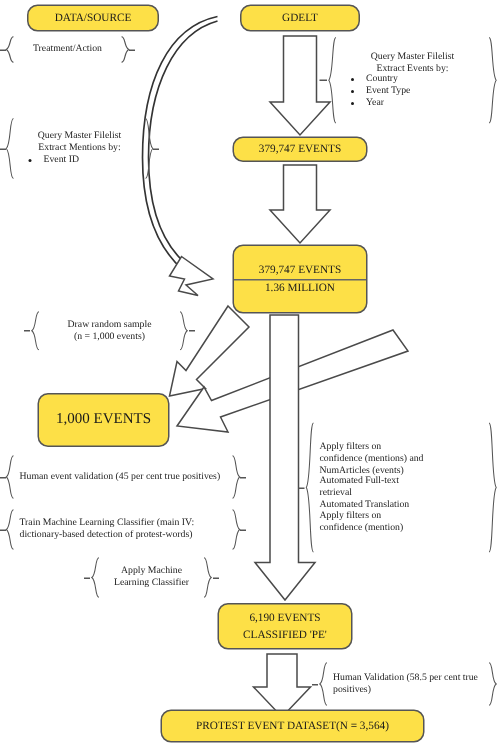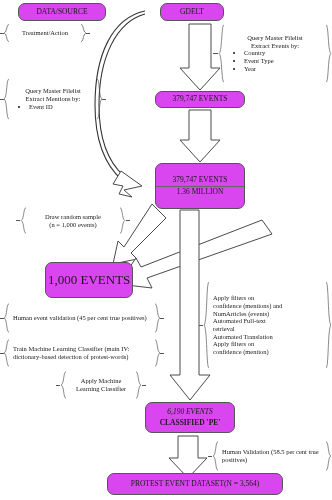--- a/index.html
+++ b/index.html
@@ -14,21 +14,21 @@
     background: #ffffff;
     font-family: "Liberation Serif", "DejaVu Serif", serif;
     color: #1a1a1a;
     overflow: hidden;
   }
   .node {
     position: absolute;
     box-sizing: border-box;
     border: 1px solid #555;
     border-radius: 7px;
-    background: #d946ef;
+    background: #fde047;
     display: flex;
     flex-direction: column;
     align-items: stretch;
     justify-content: center;
     text-align: center;
     line-height: 1.15;
   }
   .node .row {
     padding: 1px 2px;
     white-space: nowrap;
@@ -115,41 +115,41 @@
 
     <g>
       <path class="arrow-shape" d="M178,436 L198,436 L198,458 L207,458 L188,478 L169,458 L178,458 Z"></path>
     </g>
   </svg>
 
   <div class="node" style="left:18px; top:3px; width:88px; height:18px; font-size:7.5px;">
     <div class="row">DATA/SOURCE</div>
   </div>
 
-  <div class="node" style="left:160px; top:3px; width:64px; height:18px; font-size:7.5px;">
+  <div class="node" style="left:160px; top:3px; width:80px; height:18px; font-size:7.5px;">
     <div class="row">GDELT</div>
   </div>
 
   <div class="node" style="left:155px; top:91px; width:90px; height:17px; font-size:7.5px;">
     <div class="row">379,747 EVENTS</div>
   </div>
 
   <div class="node" style="left:155px; top:163px; width:90px; height:46px; font-size:7.5px;">
     <div class="row">379,747 EVENTS</div>
     <div class="row">1.36 MILLION</div>
   </div>
 
 
-  <div class="node" style="left:25px; top:262px; width:88px; height:36px; font-size:13px;margin-left:20px;">
+  <div class="node" style="left:25px; top:262px; width:88px; height:36px; font-size:10px;">
     <div class="row">1,000 EVENTS</div>
   </div>
 
   <div class="node" style="left:145px; top:402px; width:90px; height:31px; font-size:7.5px;">
-    <div class="row" style="border:none;font-style:italic;">6,190 EVENTS</div>
-    <div class="row" style="border:none;font-weight:bold;">CLASSIFIED 'PE'</div>
+    <div class="row" style="border:none;">6,190 EVENTS</div>
+    <div class="row" style="border:none;">CLASSIFIED 'PE'</div>
   </div>
 
   <div class="node" style="left:107px; top:473px; width:176px; height:22px; font-size:7.5px;font-family:Liberation Serif, serif;">
     <div class="row">PROTEST EVENT DATASET(N = 3,564)</div>
   </div>
 
   <div class="brace-group" style="left:3px; top:24px; width:84px; height:18px; font-size:6.5px;">
     <div class="brace">
       <svg viewBox="0 0 7 20" preserveAspectRatio="none">
           <path d="M6,0.6 C3.2,0.6 4.4,8 1.2,10 C4.4,12 3.2,19.4 6,19.4" fill="none" stroke="#555" stroke-width="0.8"></path>

